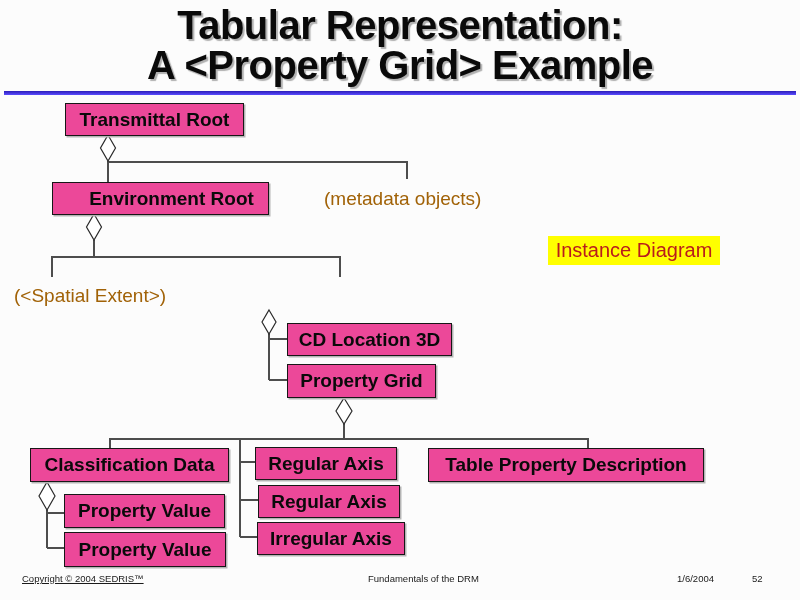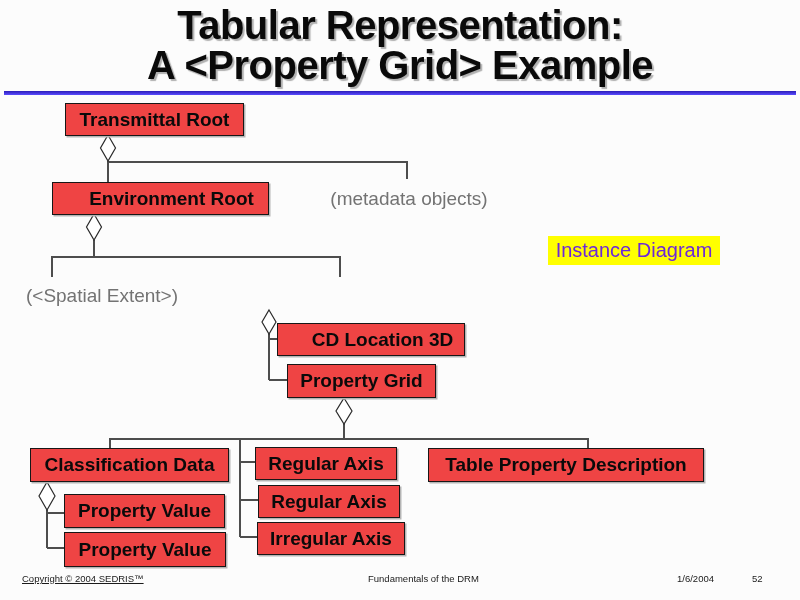--- a/index.html
+++ b/index.html
@@ -11,32 +11,32 @@
     position:absolute;top:5px;left:0;right:0;text-align:center;
     font-size:40px;font-weight:bold;line-height:40px;letter-spacing:-0.5px;
     text-shadow:2px 2px 1px #b0b0b0;
   }
   .rule{
     position:absolute;top:91px;left:4px;right:4px;height:4px;
     background:linear-gradient(to bottom,var(--accent-rule-top,#2b1db8),var(--accent-rule-bottom,#5a4cff));
   }
   .wires{position:absolute;left:0;top:0;width:800px;height:600px;}
   .node{
-    position:absolute;background:#ef4444;border:1.5px solid #171717;
+    position:absolute;background:#ec4899;border:1.5px solid #171717;
     box-shadow:1.5px 1.5px 0 #b5b5b5;
     display:flex;align-items:center;justify-content:center;
     font-weight:bold;font-size:19px;white-space:nowrap;
   }
   .plainlabel{
-    position:absolute;font-size:19px;color:#737373;text-align:center;white-space:nowrap;
+    position:absolute;font-size:19px;color:#a16207;text-align:left;white-space:nowrap;
   }
   .hl{
     position:absolute;background:var(--highlight,#ffff00);
     display:flex;align-items:center;justify-content:center;
-    font-size:20px;color:#6d28d9;white-space:nowrap;
+    font-size:20px;color:#b91c1c;white-space:nowrap;
   }
   .footer-item{position:absolute;font-size:9.5px;color:#1a1a1a;white-space:nowrap;}
 </style>
 </head>
 <body>
 
 <div class="slide">
 
   <div class="title">
     <div>Tabular Representation:</div>
@@ -67,21 +67,21 @@
       <path d="M108,135 L115.5,148 L108,161 L100.5,148 Z"></path>
       <path d="M94,214 L101.5,227 L94,240 L86.5,227 Z"></path>
       <path d="M269,310 L276,322 L269,334 L262,322 Z"></path>
       <path d="M344,398 L352,411 L344,424 L336,411 Z"></path>
       <path d="M47,482 L55,496 L47,510 L39,496 Z"></path>
     </g>
   </svg>
 
   <div class="node" style="left:65px;top:103px;width:177px;height:31px;">Transmittal Root</div>
   <div class="node" style="left:52px;top:182px;width:193px;height:31px;padding-left:22px;">Environment Root</div>
-  <div class="node" style="left:277px;top:323px;width:163px;height:31px;padding-left:23px;">CD Location 3D</div>
+  <div class="node" style="left:287px;top:323px;width:163px;height:31px;">CD Location 3D</div>
   <div class="node" style="left:287px;top:364px;width:147px;height:32px;">Property Grid</div>
   <div class="node" style="left:30px;top:448px;width:197px;height:32px;">Classification Data</div>
   <div class="node" style="left:255px;top:447px;width:140px;height:31px;">Regular Axis</div>
   <div class="node" style="left:258px;top:485px;width:140px;height:31px;">Regular Axis</div>
   <div class="node" style="left:257px;top:522px;width:146px;height:31px;">Irregular Axis</div>
   <div class="node" style="left:428px;top:448px;width:274px;height:32px;">Table Property Description</div>
   <div class="node" style="left:64px;top:494px;width:159px;height:32px;">Property Value</div>
   <div class="node" style="left:64px;top:532px;width:160px;height:33px;">Property Value</div>
 
   <div class="plainlabel" style="left:324px;top:188px;width:170px;">(metadata objects)</div>

